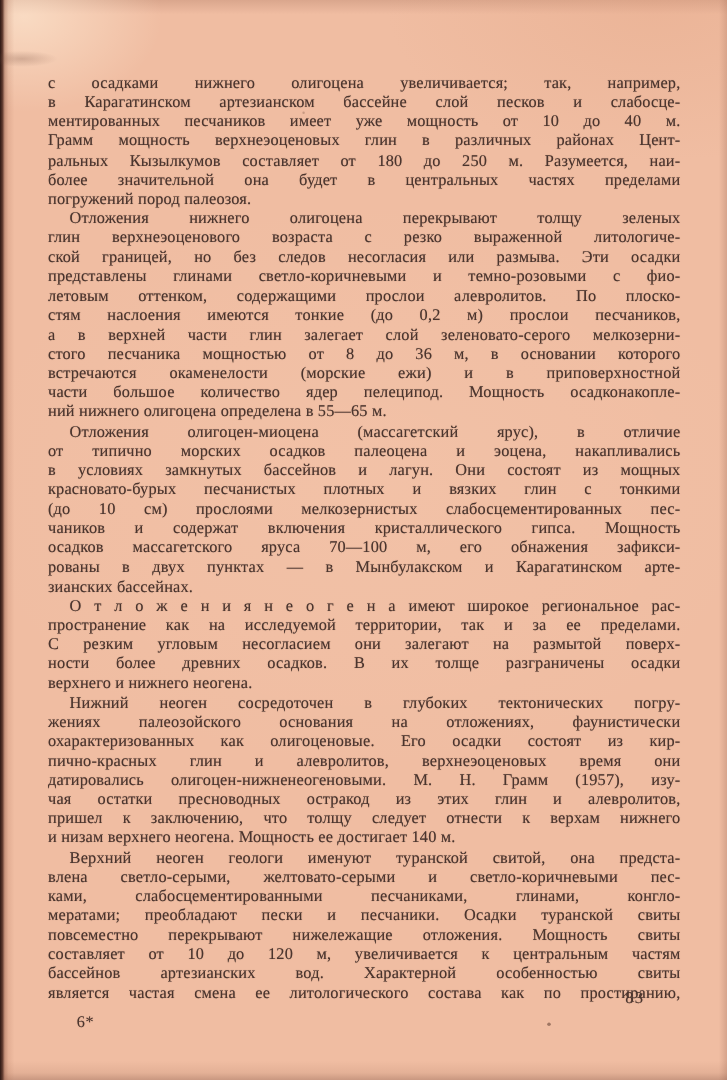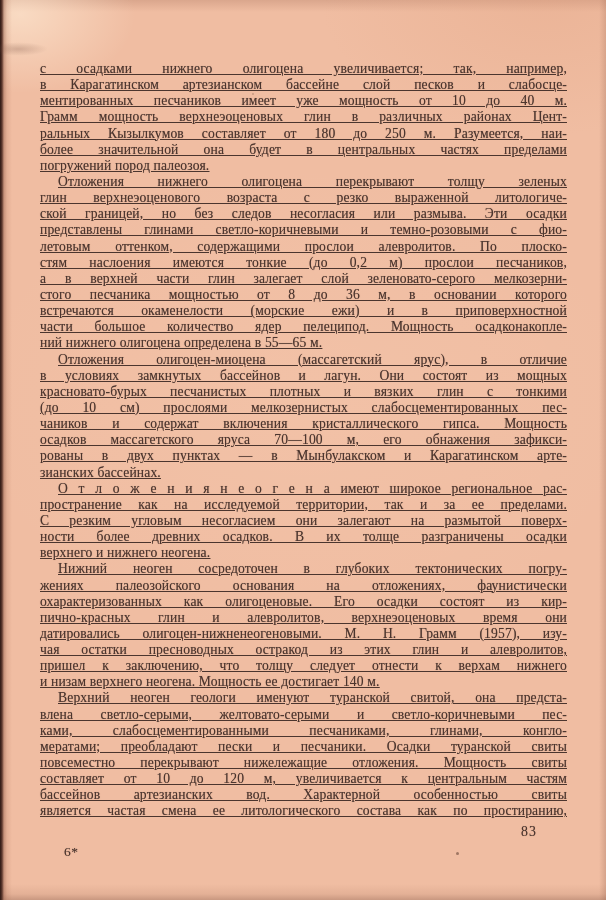--- a/index.html
+++ b/index.html
@@ -28,21 +28,20 @@
     letter-spacing:.15px;
     text-shadow:0 0 .7px rgba(75,53,46,.55);
   }
   .paragraph{margin:0;}
   .line{
     text-align:justify;
     text-align-last:justify;
     white-space:normal;
     height:16.15px;
     overflow:visible;
-    text-decoration:underline;
   }
   .line.lastline{text-align-last:left;}
   .paragraph.indent .line:first-child{text-indent:18px;}
   .footer-sig{
     position:absolute; left:64px; top:844px;
     font-size:13.5px; letter-spacing:.5px;
     text-shadow:0 0 .7px rgba(75,53,46,.5);
   }
   .footer-page{
     position:absolute; left:521px; top:824px;
@@ -86,20 +85,21 @@
         <div class="line">летовым оттенком, содержащими прослои алевролитов. По плоско-</div>
         <div class="line">стям наслоения имеются тонкие (до 0,2 м) прослои песчаников,</div>
         <div class="line">а в верхней части глин залегает слой зеленовато-серого мелкозерни-</div>
         <div class="line">стого песчаника мощностью от 8 до 36 м, в основании которого</div>
         <div class="line">встречаются окаменелости (морские ежи) и в приповерхностной</div>
         <div class="line">части большое количество ядер пелеципод. Мощность осадконакопле-</div>
         <div class="line lastline">ний нижнего олигоцена определена в 55—65 м.</div>
       </div>
       <div class="paragraph indent">
         <div class="line">Отложения олигоцен-миоцена (массагетский ярус), в отличие</div>
+        <div class="line">от типично морских осадков палеоцена и эоцена, накапливались</div>
         <div class="line">в условиях замкнутых бассейнов и лагун. Они состоят из мощных</div>
         <div class="line">красновато-бурых песчанистых плотных и вязких глин с тонкими</div>
         <div class="line">(до 10 см) прослоями мелкозернистых слабосцементированных пес-</div>
         <div class="line">чаников и содержат включения кристаллического гипса. Мощность</div>
         <div class="line">осадков массагетского яруса 70—100 м, его обнажения зафикси-</div>
         <div class="line">рованы в двух пунктах — в Мынбулакском и Карагатинском арте-</div>
         <div class="line lastline">зианских бассейнах.</div>
       </div>
       <div class="paragraph indent">
         <div class="line">О т л о ж е н и я   н е о г е н а имеют широкое региональное рас-</div>

